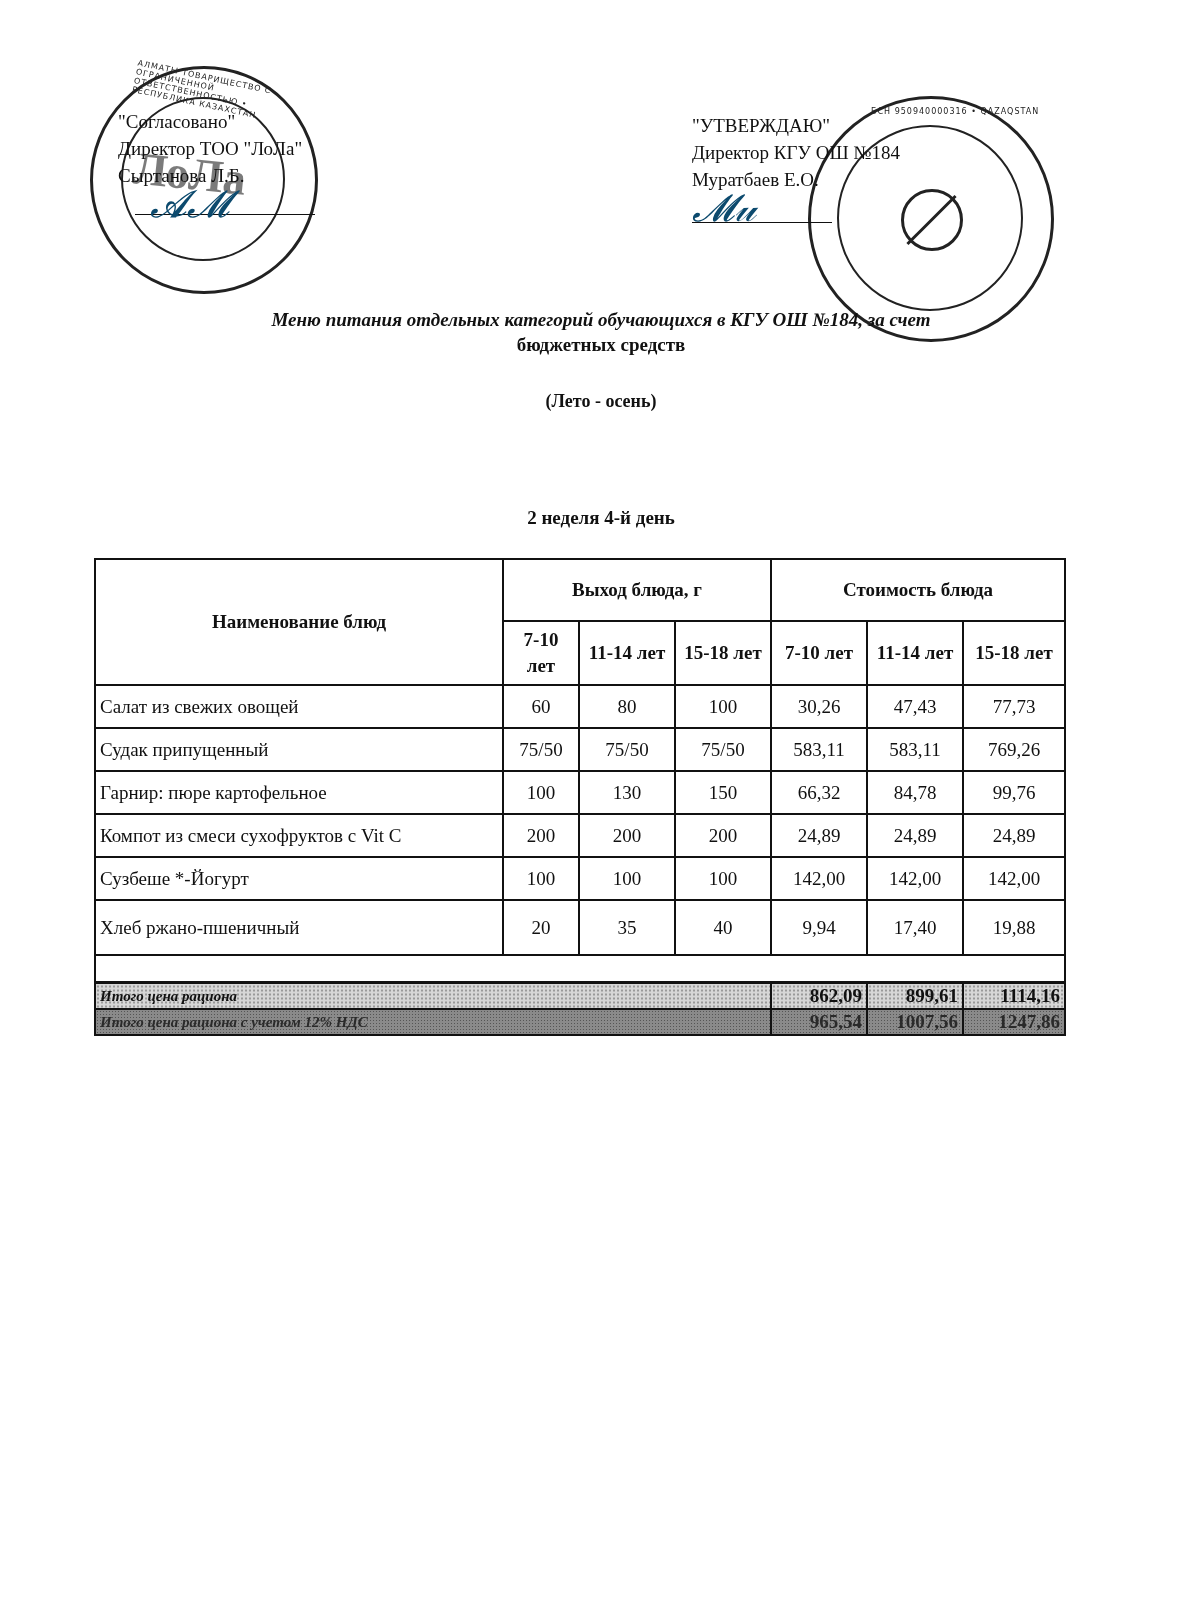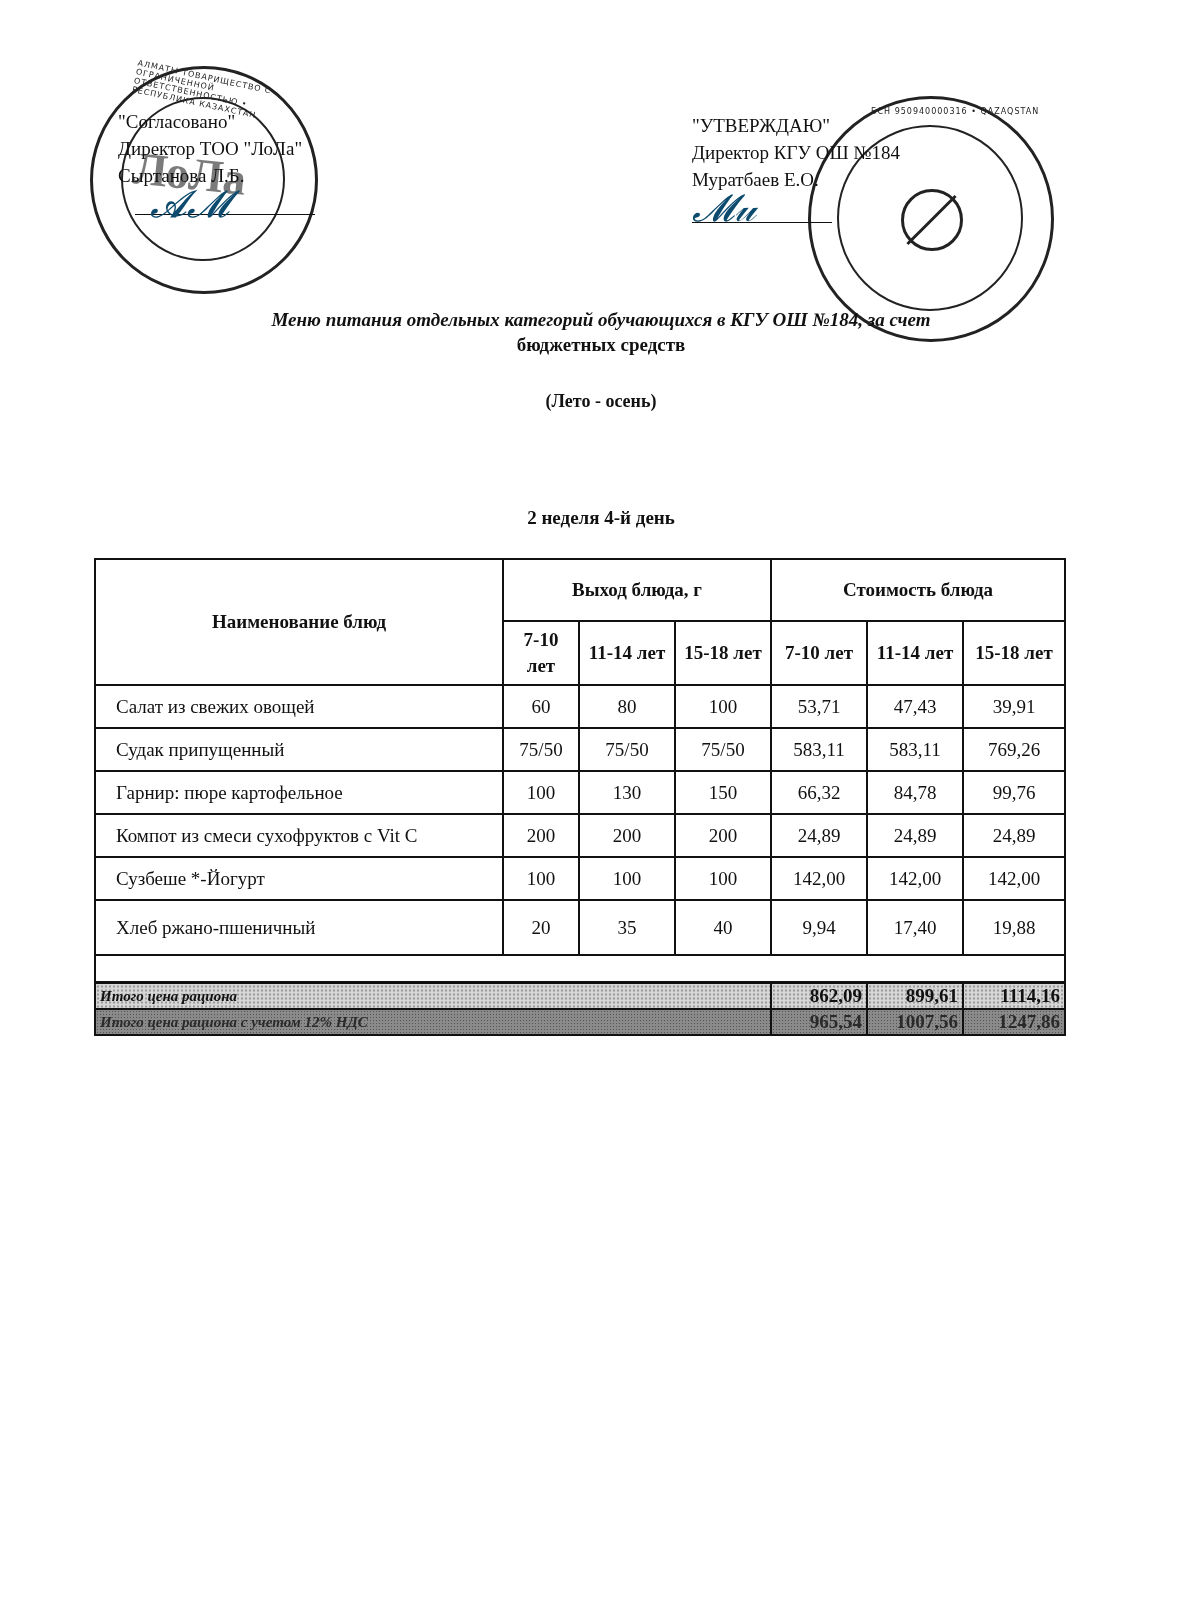--- a/index.html
+++ b/index.html
@@ -27,21 +27,21 @@
   .t2 { top: 333px; }
   .t3 { top: 389px; font-size: 18px; }
   .t4 { top: 506px; font-size: 19px; }
 
   table.menu { position: absolute; left: 94px; top: 558px; width: 970px; border-collapse: collapse; table-layout: fixed; }
   table.menu td, table.menu th { border: 2px solid #111; font-size: 19px; padding: 0 4px; }
   table.menu th { font-weight: bold; text-align: center; line-height: 26px; }
   .h-main th { height: 60px; border-radius: 9px; }
   .h-sub th { height: 62px; }
   table.menu td { height: 41px; text-align: center; }
-  table.menu td.name { text-align: left; padding-left: 20px; white-space: nowrap; }
+  table.menu td.name { text-align: left; padding-left: 4px; white-space: nowrap; }
   tr.tall td { height: 53px; }
   tr.blank td { height: 25px; border-bottom: 3px solid #111; }
   tr.total td { height: 24px; font-size: 16px; font-weight: bold; background: #d6d6d6;
     background-image: radial-gradient(#999 0.8px, transparent 1px); background-size: 4px 4px; }
   tr.total td.lbl { font-style: italic; text-align: left; font-size: 15px; }
   tr.total td.val { text-align: right; font-size: 19px; }
   tr.vat td { background: #8a8a8a; background-image: radial-gradient(#555 0.8px, transparent 1px); background-size: 3px 3px; color: #2a2a2a; }
 </style>
 </head>
 <body>
@@ -100,23 +100,23 @@
     <th>7-10 лет</th>
     <th>11-14 лет</th>
     <th>15-18 лет</th>
   </tr>
 
   <tr>
     <td class="name">Салат из свежих овощей</td>
     <td>60</td>
     <td>80</td>
     <td>100</td>
-    <td>53,71</td>
+    <td>30,26</td>
     <td>47,43</td>
-    <td>39,91</td>
+    <td>77,73</td>
   </tr>
   <tr>
     <td class="name">Судак припущенный</td>
     <td>75/50</td>
     <td>75/50</td>
     <td>75/50</td>
     <td>583,11</td>
     <td>583,11</td>
     <td>769,26</td>
   </tr>

